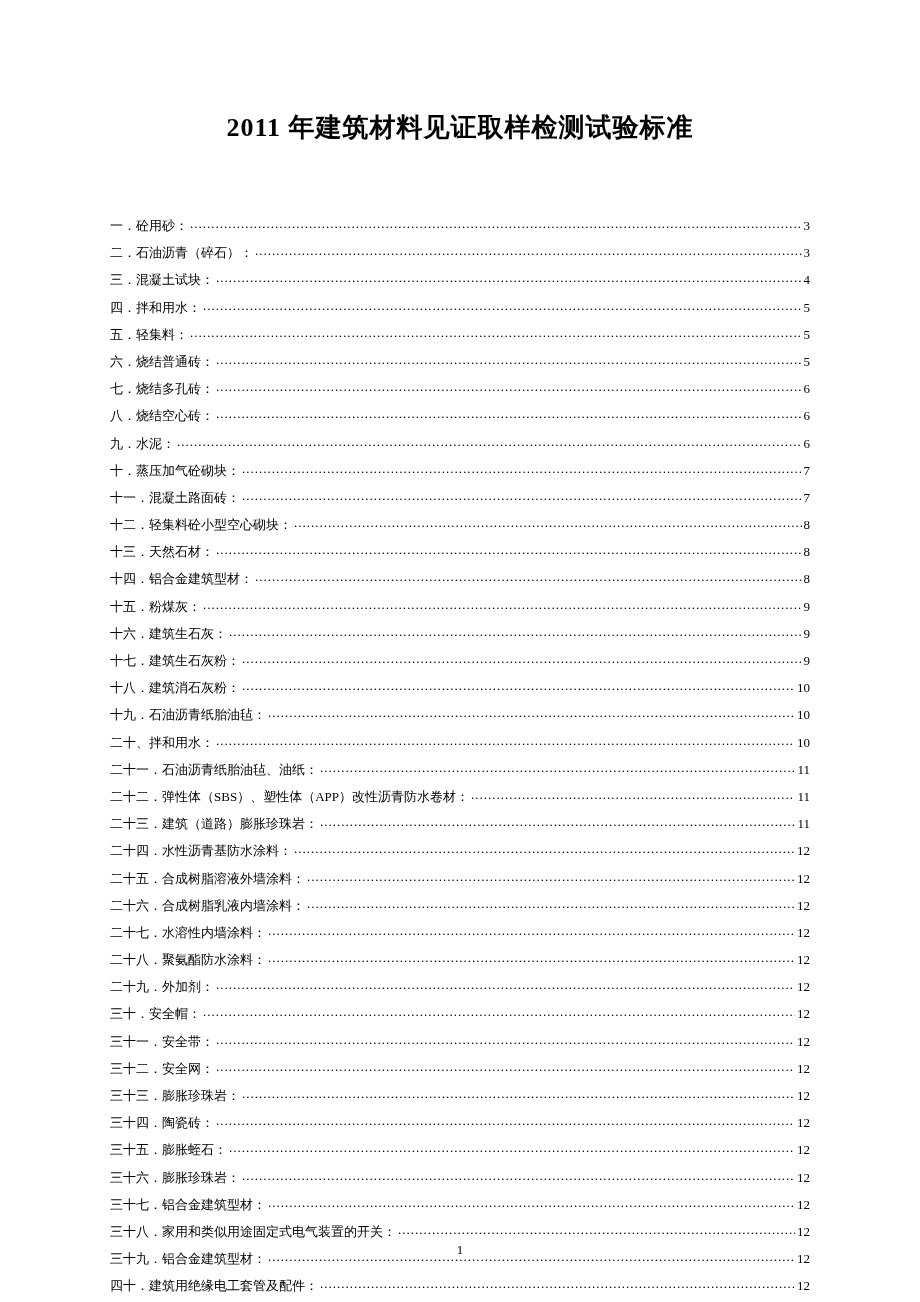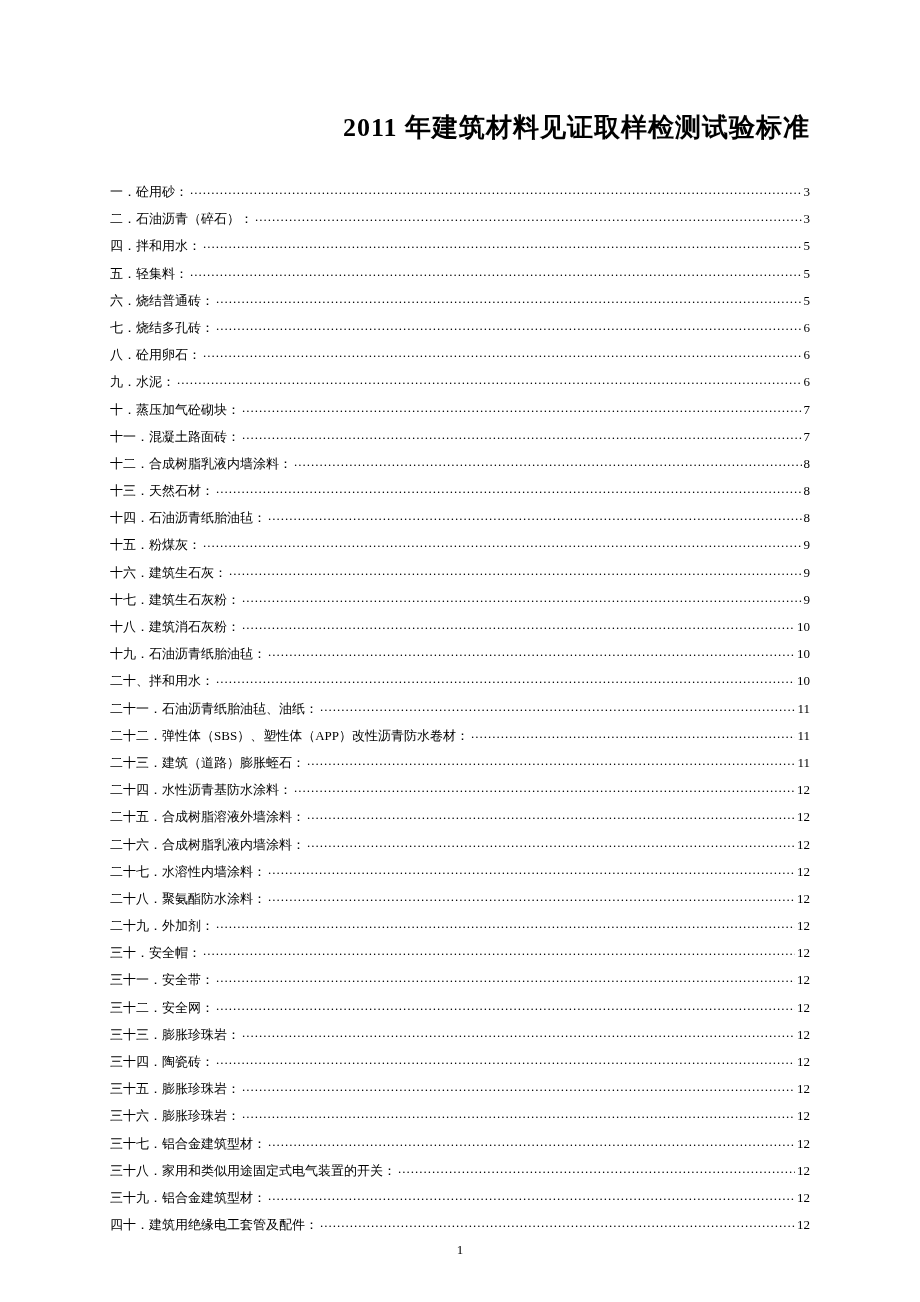--- a/index.html
+++ b/index.html
@@ -9,25 +9,25 @@
     }
     body {
       background: #fff;
       font-family: "SimSun", "宋体", serif;
       width: 920px;
       height: 1302px;
       position: relative;
       padding: 110px 110px 40px 110px;
     }
     .title {
-      text-align: right;
+      text-align: center;
       font-size: 26px;
       font-weight: bold;
       font-family: "SimSun", "宋体", serif;
-      margin-bottom: 38px;
+      margin-bottom: 72px;
       letter-spacing: 1px;
     }
     .toc {
       width: 100%;
     }
     .toc-entry {
       display: flex;
       align-items: baseline;
       font-size: 13px;
       line-height: 1;
@@ -76,71 +76,76 @@
       <span class="toc-label">一．砼用砂：</span>
       <span class="toc-leader"></span>
       <span class="toc-page">3</span>
     </div>
     <div class="toc-entry">
       <span class="toc-label">二．石油沥青（碎石）：</span>
       <span class="toc-leader"></span>
       <span class="toc-page">3</span>
     </div>
     <div class="toc-entry">
+      <span class="toc-label">三．混凝土试块：</span>
+      <span class="toc-leader"></span>
+      <span class="toc-page">4</span>
+    </div>
+    <div class="toc-entry">
       <span class="toc-label">四．拌和用水：</span>
       <span class="toc-leader"></span>
       <span class="toc-page">5</span>
     </div>
     <div class="toc-entry">
       <span class="toc-label">五．轻集料：</span>
       <span class="toc-leader"></span>
       <span class="toc-page">5</span>
     </div>
     <div class="toc-entry">
       <span class="toc-label">六．烧结普通砖：</span>
       <span class="toc-leader"></span>
       <span class="toc-page">5</span>
     </div>
     <div class="toc-entry">
       <span class="toc-label">七．烧结多孔砖：</span>
       <span class="toc-leader"></span>
       <span class="toc-page">6</span>
     </div>
     <div class="toc-entry">
-      <span class="toc-label">八．砼用卵石：</span>
+      <span class="toc-label">八．烧结空心砖：</span>
       <span class="toc-leader"></span>
       <span class="toc-page">6</span>
     </div>
     <div class="toc-entry">
       <span class="toc-label">九．水泥：</span>
       <span class="toc-leader"></span>
       <span class="toc-page">6</span>
     </div>
     <div class="toc-entry">
       <span class="toc-label">十．蒸压加气砼砌块：</span>
       <span class="toc-leader"></span>
       <span class="toc-page">7</span>
     </div>
     <div class="toc-entry">
       <span class="toc-label">十一．混凝土路面砖：</span>
       <span class="toc-leader"></span>
       <span class="toc-page">7</span>
     </div>
     <div class="toc-entry">
-      <span class="toc-label">十二．合成树脂乳液内墙涂料：</span>
+      <span class="toc-label">十二．轻集料砼小型空心砌块：</span>
       <span class="toc-leader"></span>
       <span class="toc-page">8</span>
     </div>
     <div class="toc-entry">
       <span class="toc-label">十三．天然石材：</span>
       <span class="toc-leader"></span>
       <span class="toc-page">8</span>
     </div>
     <div class="toc-entry">
-      <span class="toc-label">十四．石油沥青纸胎油毡：</span>
+      <span class="toc-label">十四．铝合金建筑型材：</span>
       <span class="toc-leader"></span>
       <span class="toc-page">8</span>
     </div>
     <div class="toc-entry">
       <span class="toc-label">十五．粉煤灰：</span>
       <span class="toc-leader"></span>
       <span class="toc-page">9</span>
     </div>
     <div class="toc-entry">
       <span class="toc-label">十六．建筑生石灰：</span>
@@ -171,21 +176,21 @@
       <span class="toc-label">二十一．石油沥青纸胎油毡、油纸：</span>
       <span class="toc-leader"></span>
       <span class="toc-page">11</span>
     </div>
     <div class="toc-entry">
       <span class="toc-label">二十二．弹性体（SBS）、塑性体（APP）改性沥青防水卷材：</span>
       <span class="toc-leader"></span>
       <span class="toc-page">11</span>
     </div>
     <div class="toc-entry">
-      <span class="toc-label">二十三．建筑（道路）膨胀蛭石：</span>
+      <span class="toc-label">二十三．建筑（道路）膨胀珍珠岩：</span>
       <span class="toc-leader"></span>
       <span class="toc-page">11</span>
     </div>
     <div class="toc-entry">
       <span class="toc-label">二十四．水性沥青基防水涂料：</span>
       <span class="toc-leader"></span>
       <span class="toc-page">12</span>
     </div>
     <div class="toc-entry">
       <span class="toc-label">二十五．合成树脂溶液外墙涂料：</span>
@@ -231,21 +236,21 @@
       <span class="toc-label">三十三．膨胀珍珠岩：</span>
       <span class="toc-leader"></span>
       <span class="toc-page">12</span>
     </div>
     <div class="toc-entry">
       <span class="toc-label">三十四．陶瓷砖：</span>
       <span class="toc-leader"></span>
       <span class="toc-page">12</span>
     </div>
     <div class="toc-entry">
-      <span class="toc-label">三十五．膨胀珍珠岩：</span>
+      <span class="toc-label">三十五．膨胀蛭石：</span>
       <span class="toc-leader"></span>
       <span class="toc-page">12</span>
     </div>
     <div class="toc-entry">
       <span class="toc-label">三十六．膨胀珍珠岩：</span>
       <span class="toc-leader"></span>
       <span class="toc-page">12</span>
     </div>
     <div class="toc-entry">
       <span class="toc-label">三十七．铝合金建筑型材：</span>

